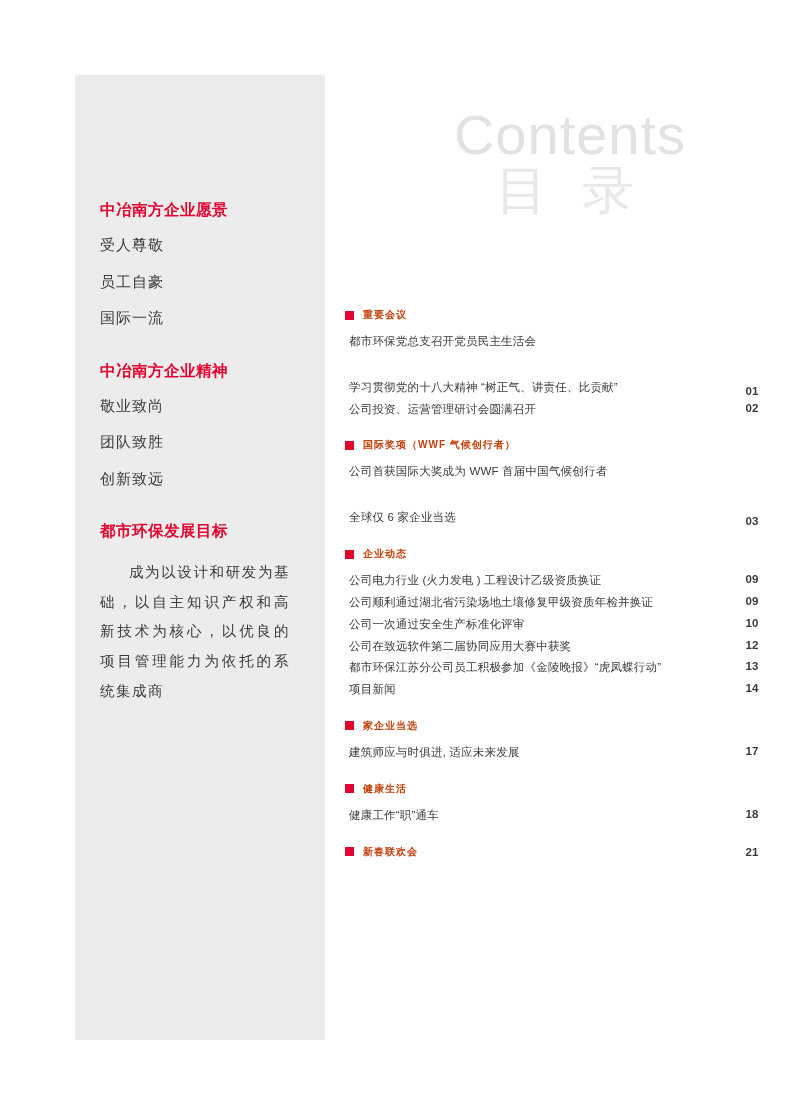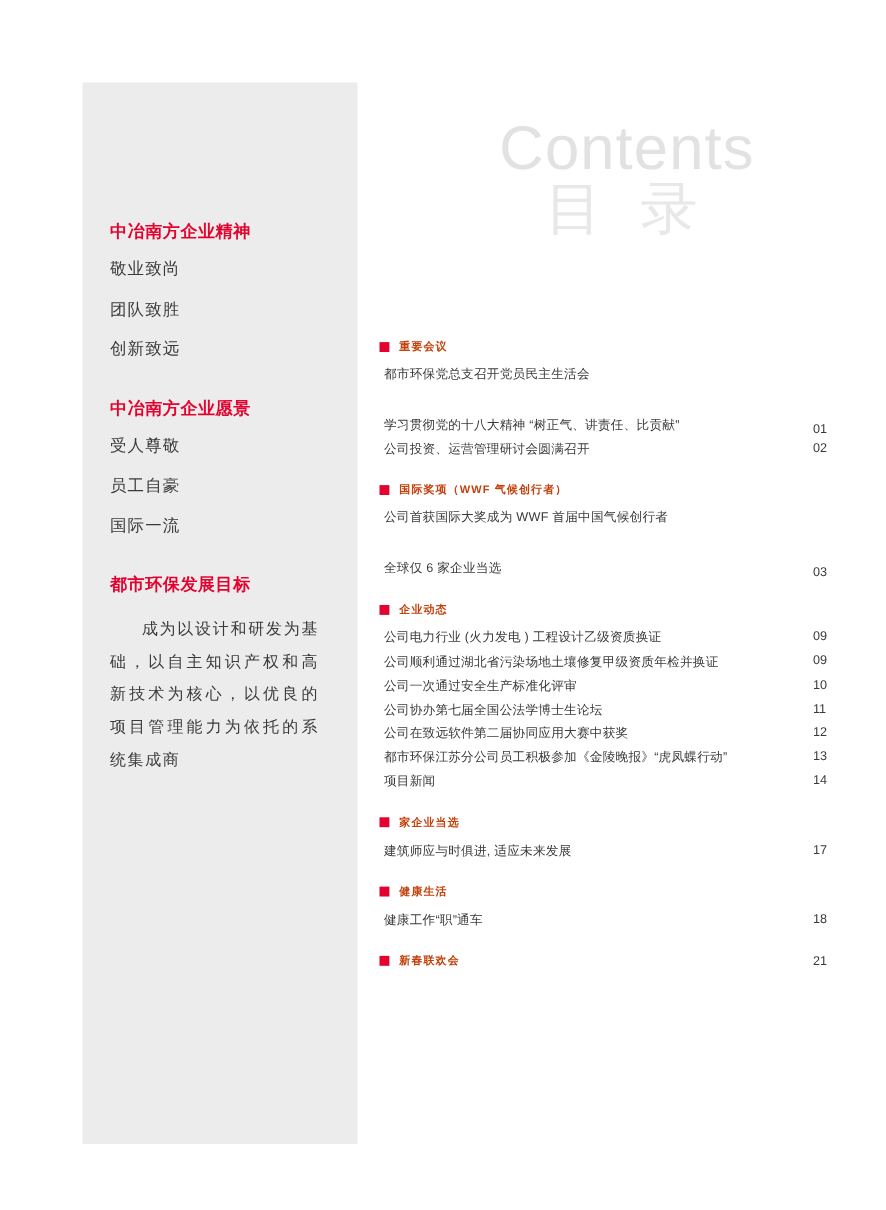--- a/index.html
+++ b/index.html
@@ -142,54 +142,54 @@
     color: #3a3a3a;
     font-size: 11.5px;
     line-height: 1.55;
     letter-spacing: 0.2px;
     padding-left: 4px;
     max-width: 350px;
   }
   .entry-page {
     color: #3a3a3a;
     font-size: 11.5px;
-    font-weight: normal;
+    font-weight: bold;
     width: 26px;
-    text-align: left;
+    text-align: center;
     flex: 0 0 auto;
     padding-top: 1px;
   }
   .entry.two-line .entry-page {
     align-self: flex-end;
   }
   .entry-text .l2 {
     display: block;
     margin-top: 28px;
   }
 </style>
 </head>
 <body>
 
 <div class="page">
 
   <div class="sidebar">
     <div class="sidebar-inner">
+
+      <div class="sb-group">
+        <div class="sb-title">中冶南方企业愿景</div>
+        <div class="sb-line">受人尊敬</div>
+        <div class="sb-line">员工自豪</div>
+        <div class="sb-line">国际一流</div>
+      </div>
 
       <div class="sb-group">
         <div class="sb-title">中冶南方企业精神</div>
         <div class="sb-line">敬业致尚</div>
         <div class="sb-line">团队致胜</div>
         <div class="sb-line">创新致远</div>
-      </div>
-
-      <div class="sb-group">
-        <div class="sb-title">中冶南方企业愿景</div>
-        <div class="sb-line">受人尊敬</div>
-        <div class="sb-line">员工自豪</div>
-        <div class="sb-line">国际一流</div>
       </div>
 
 
       <div class="sb-group">
         <div class="sb-title">都市环保发展目标</div>
         <div class="sb-paragraph">成为以设计和研发为基础，以自主知识产权和高新技术为核心，以优良的项目管理能力为依托的系统集成商</div>
       </div>
 
     </div>
   </div>
@@ -246,24 +246,20 @@
         </div>
         <div class="entry">
           <div class="entry-text">公司顺利通过湖北省污染场地土壤修复甲级资质年检并换证</div>
           <div class="entry-page">09</div>
         </div>
         <div class="entry">
           <div class="entry-text">公司一次通过安全生产标准化评审</div>
           <div class="entry-page">10</div>
         </div>
         <div class="entry">
-          <div class="entry-text">公司协办第七届全国公法学博士生论坛</div>
-          <div class="entry-page">11</div>
-        </div>
-        <div class="entry">
           <div class="entry-text">公司在致远软件第二届协同应用大赛中获奖</div>
           <div class="entry-page">12</div>
         </div>
         <div class="entry">
           <div class="entry-text">都市环保江苏分公司员工积极参加《金陵晚报》“虎凤蝶行动”</div>
           <div class="entry-page">13</div>
         </div>
         <div class="entry">
           <div class="entry-text">项目新闻</div>
           <div class="entry-page">14</div>

